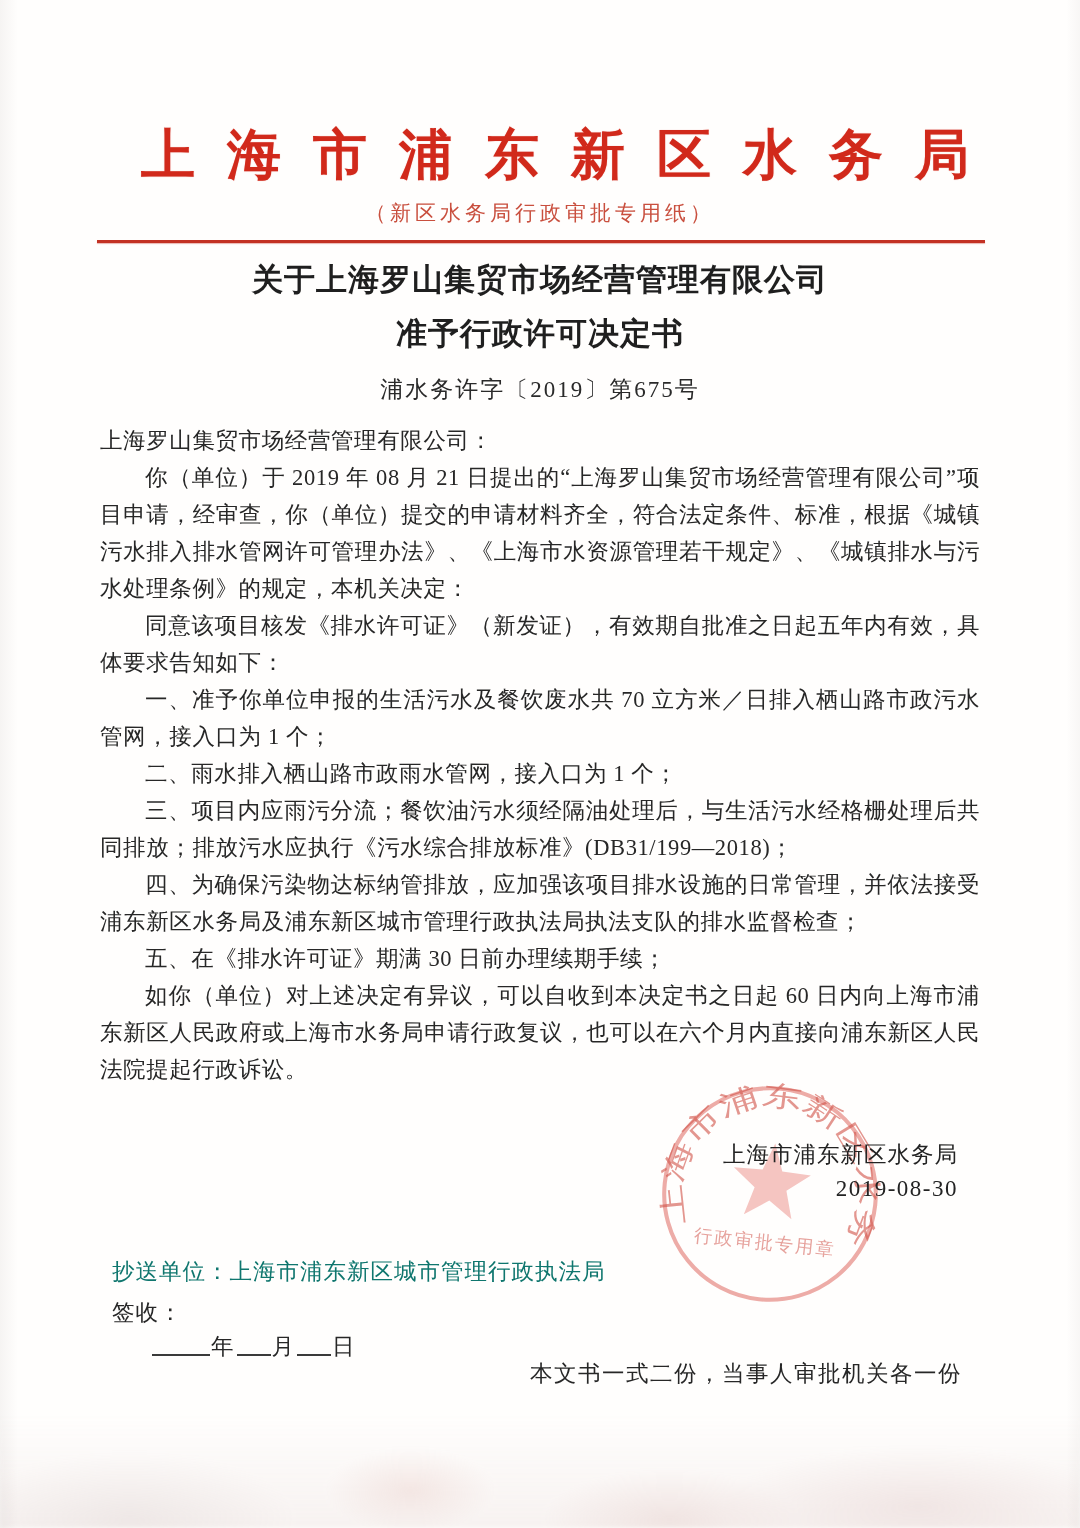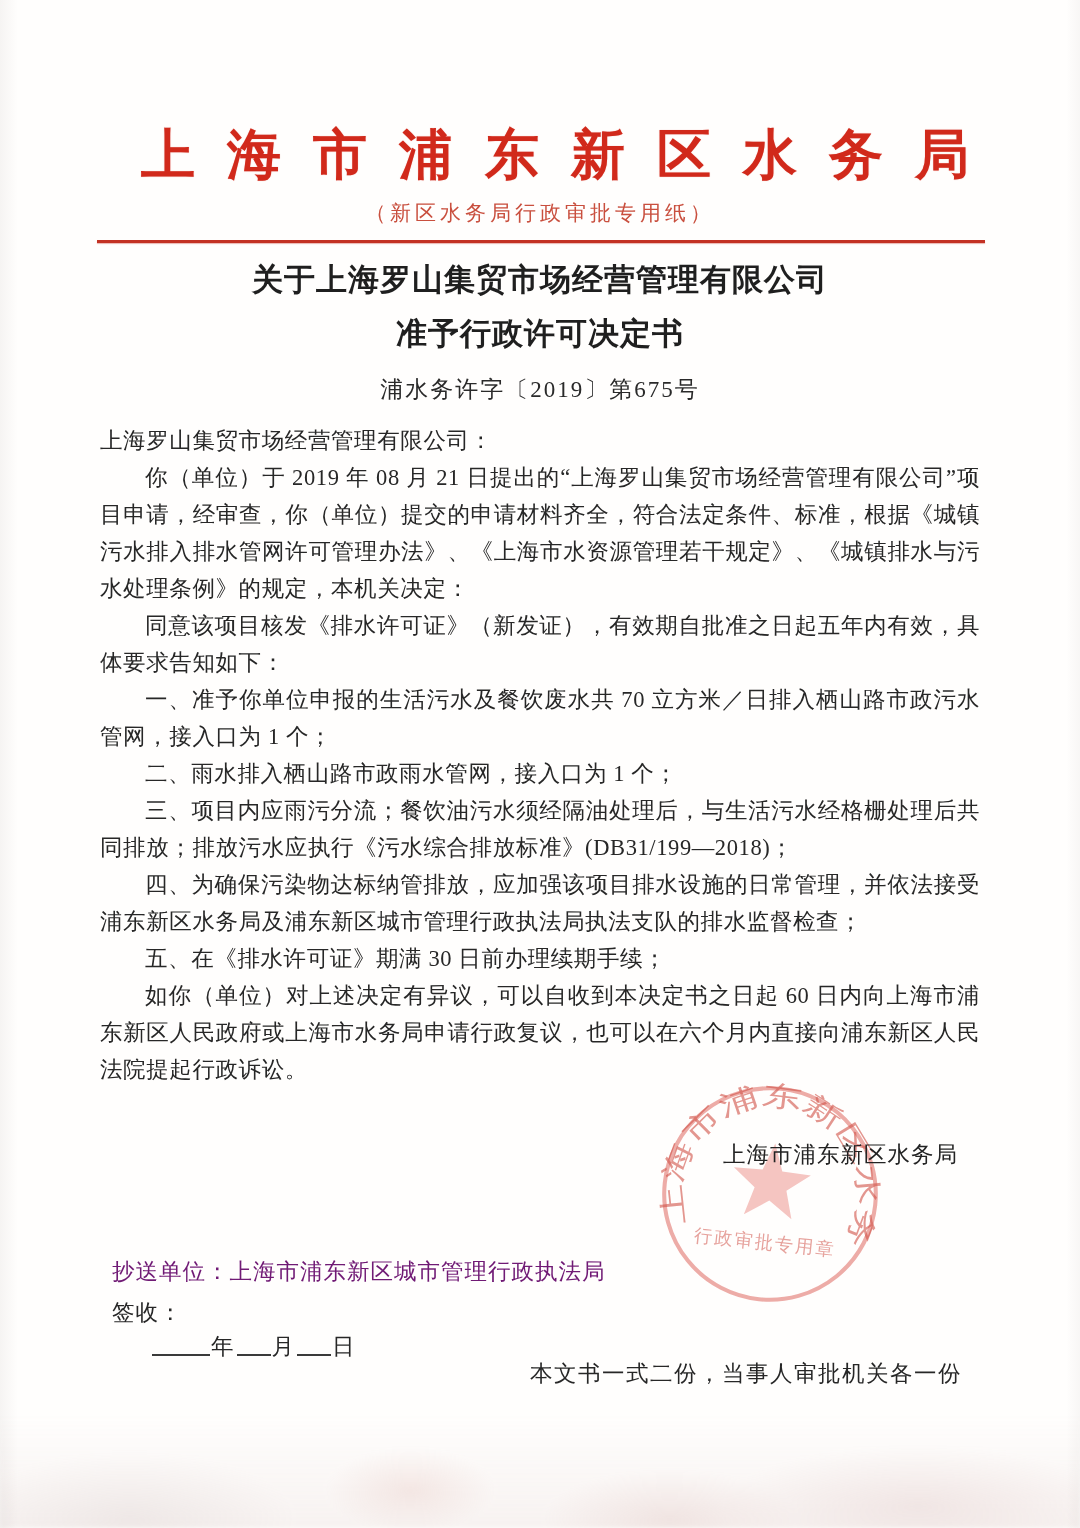--- a/index.html
+++ b/index.html
@@ -67,21 +67,21 @@
   .body-block p{margin:0;text-indent:2em;}
 
   .seal{position:absolute;left:652px;top:1076px;width:236px;height:236px;transform:rotate(6deg);}
   .signature{
     position:absolute;top:1138px;right:122px;text-align:right;z-index:2;
     font-size:22.5px;letter-spacing:1px;color:#232323;
   }
   .signature .sig-org{line-height:34px;}
   .signature .sig-date{line-height:33px;font-size:23px;letter-spacing:1.5px;}
 
-  .cc-line{position:absolute;left:112px;top:1256px;font-size:22.5px;letter-spacing:1px;color:#701a75;}
+  .cc-line{position:absolute;left:112px;top:1256px;font-size:22.5px;letter-spacing:1px;color:#0f766e;}
   .sign-line{position:absolute;left:112px;top:1297px;font-size:22.5px;letter-spacing:1px;color:#272727;font-family:Liberation Serif, serif;}
   .date-line{position:absolute;left:152px;top:1330px;font-size:22.5px;color:#272727;}
   .blank{display:inline-block;border-bottom:2px solid #3a3a3a;height:24px;vertical-align:-2px;}
   .blank.long{width:58px;}
   .blank.short{width:34px;margin-left:2px;}
   .date-line .u{padding:0 1px;}
   .copies-note{position:absolute;right:118px;top:1358px;font-size:22.5px;letter-spacing:1.5px;color:#272727;}
 </style>
 </head>
 <body>
@@ -115,20 +115,21 @@
     <circle cx="116" cy="116" r="104" fill="none" stroke="rgba(222,104,96,0.55)" stroke-width="4"></circle>
     <polygon points="116,66 125.7,92.7 154,93.6 131.7,111.1 139.5,138.4 116,122.5 92.5,138.4 100.3,111.1 78,93.6 106.3,92.7" fill="rgba(235,140,133,0.5)"></polygon>
     <text font-family="Liberation Serif, DejaVu Serif, serif" font-size="27" fill="rgba(210,85,76,0.62)">
       <textPath href="#sealArc" startOffset="0" textLength="392" lengthAdjust="spacingAndGlyphs">上海市浦东新区水务局</textPath>
     </text>
     <text x="116" y="170" text-anchor="middle" font-family="Liberation Serif, DejaVu Serif, serif" font-size="18" letter-spacing="2" fill="rgba(210,85,76,0.55)">行政审批专用章</text>
   </svg>
 
   <div class="signature">
     <div class="sig-org">上海市浦东新区水务局</div>
+    <div class="sig-date">2019-08-30</div>
   </div>
 
   <div class="cc-line">抄送单位：上海市浦东新区城市管理行政执法局</div>
   <div class="sign-line">签收：</div>
 
   <div class="date-line">
     <span class="blank long"></span><span class="u">年</span><span class="blank short"></span><span class="u">月</span><span class="blank short"></span><span class="u">日</span>
   </div>
 
   <div class="copies-note">本文书一式二份，当事人审批机关各一份</div>

